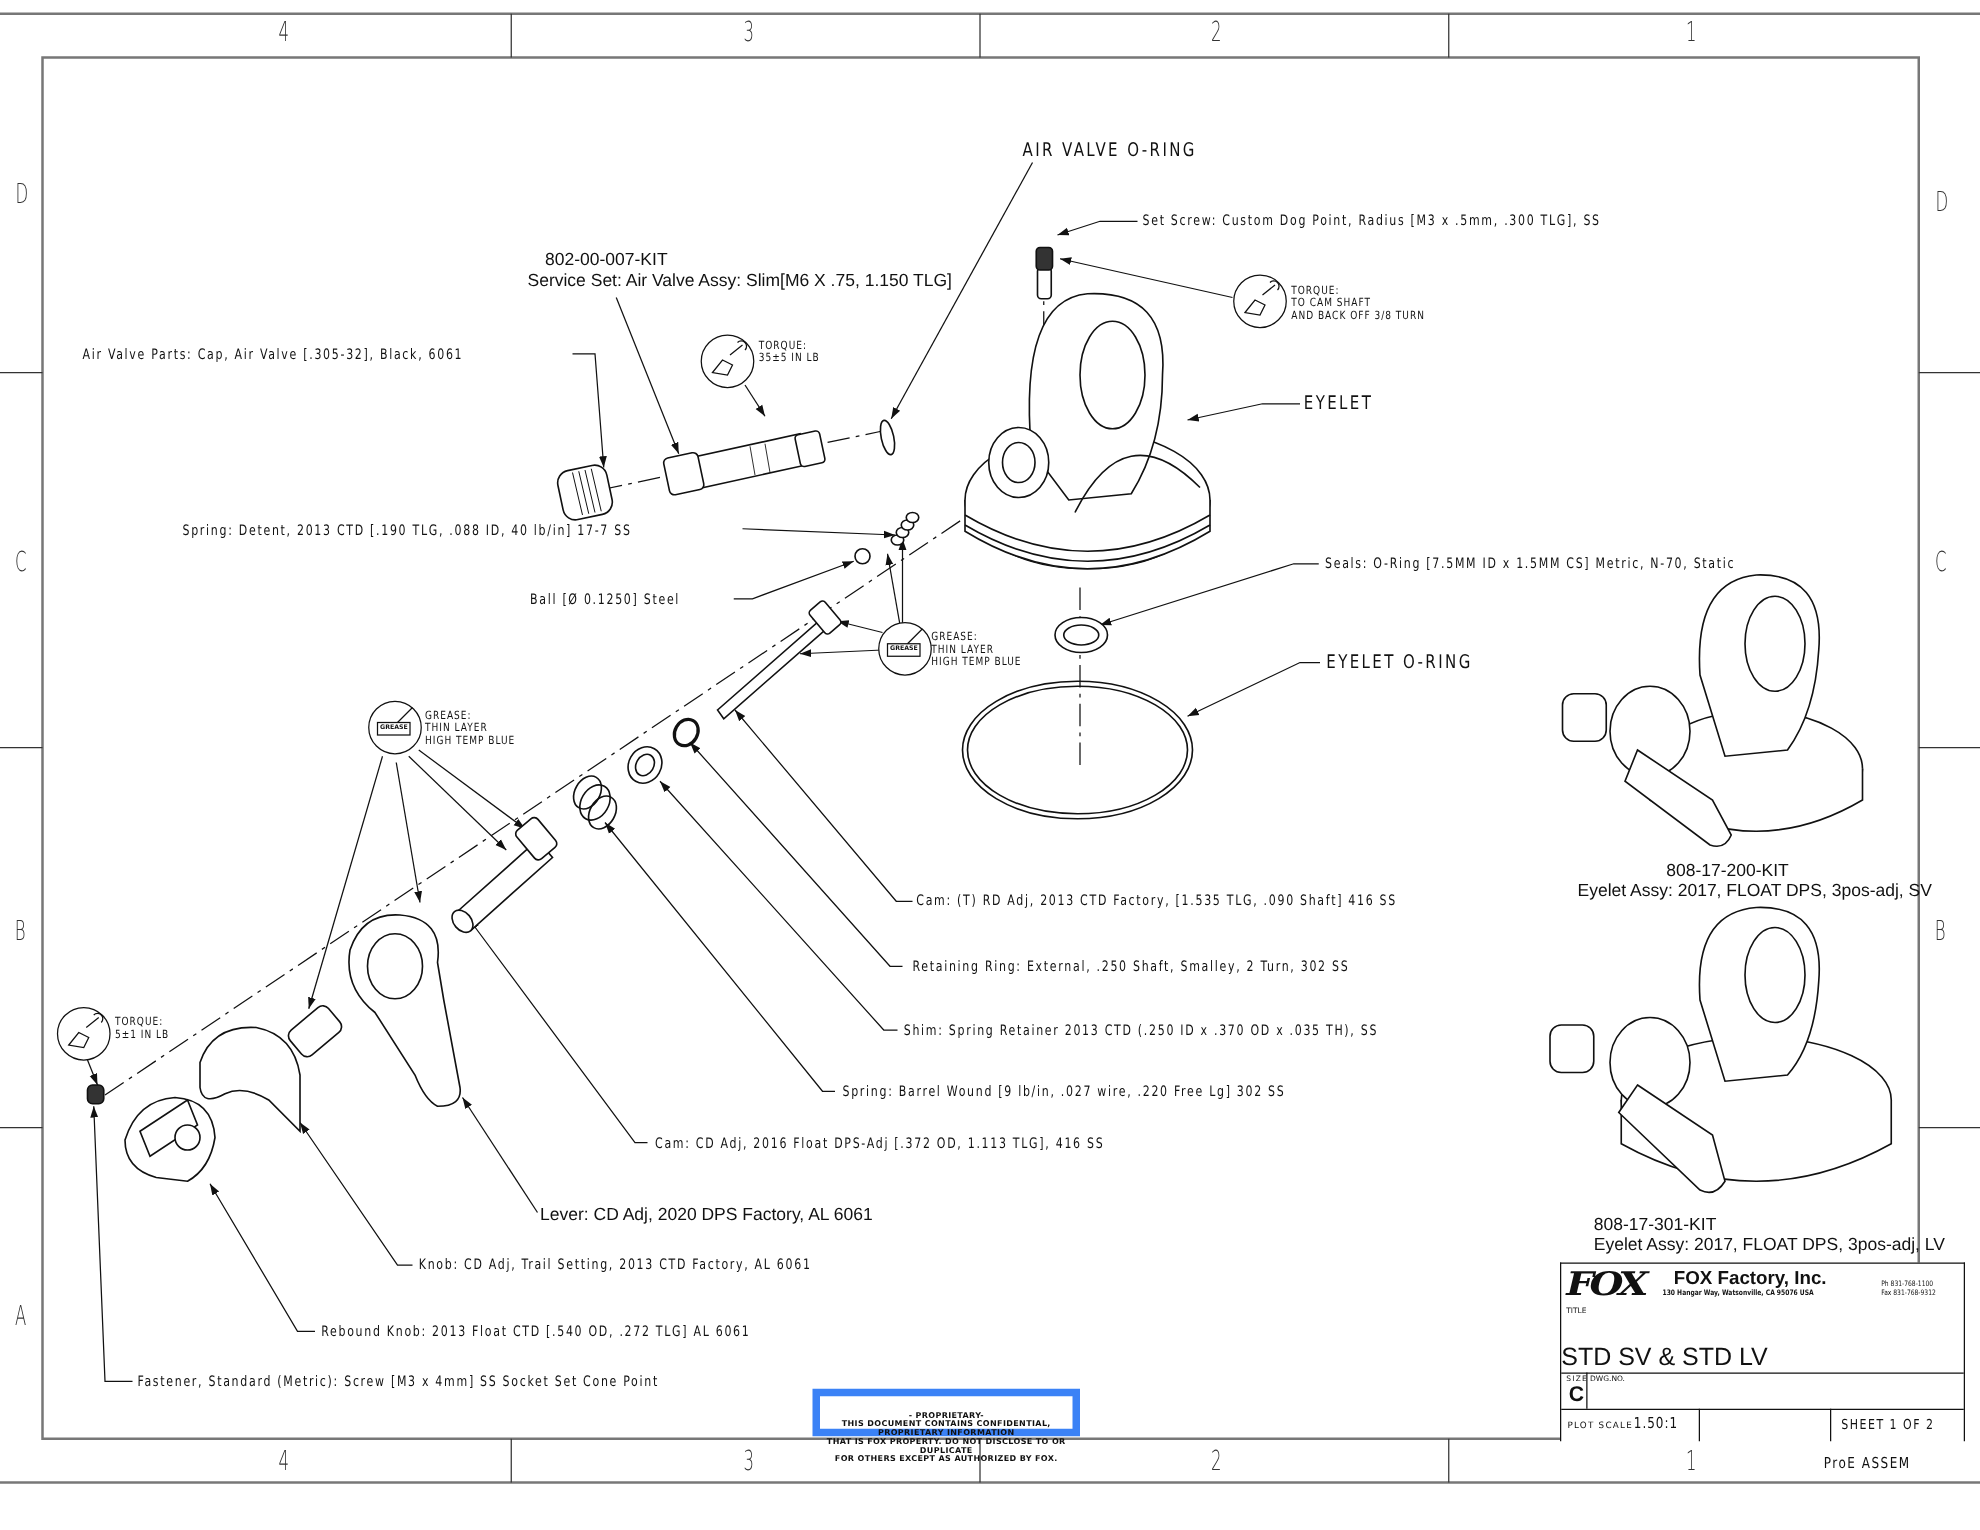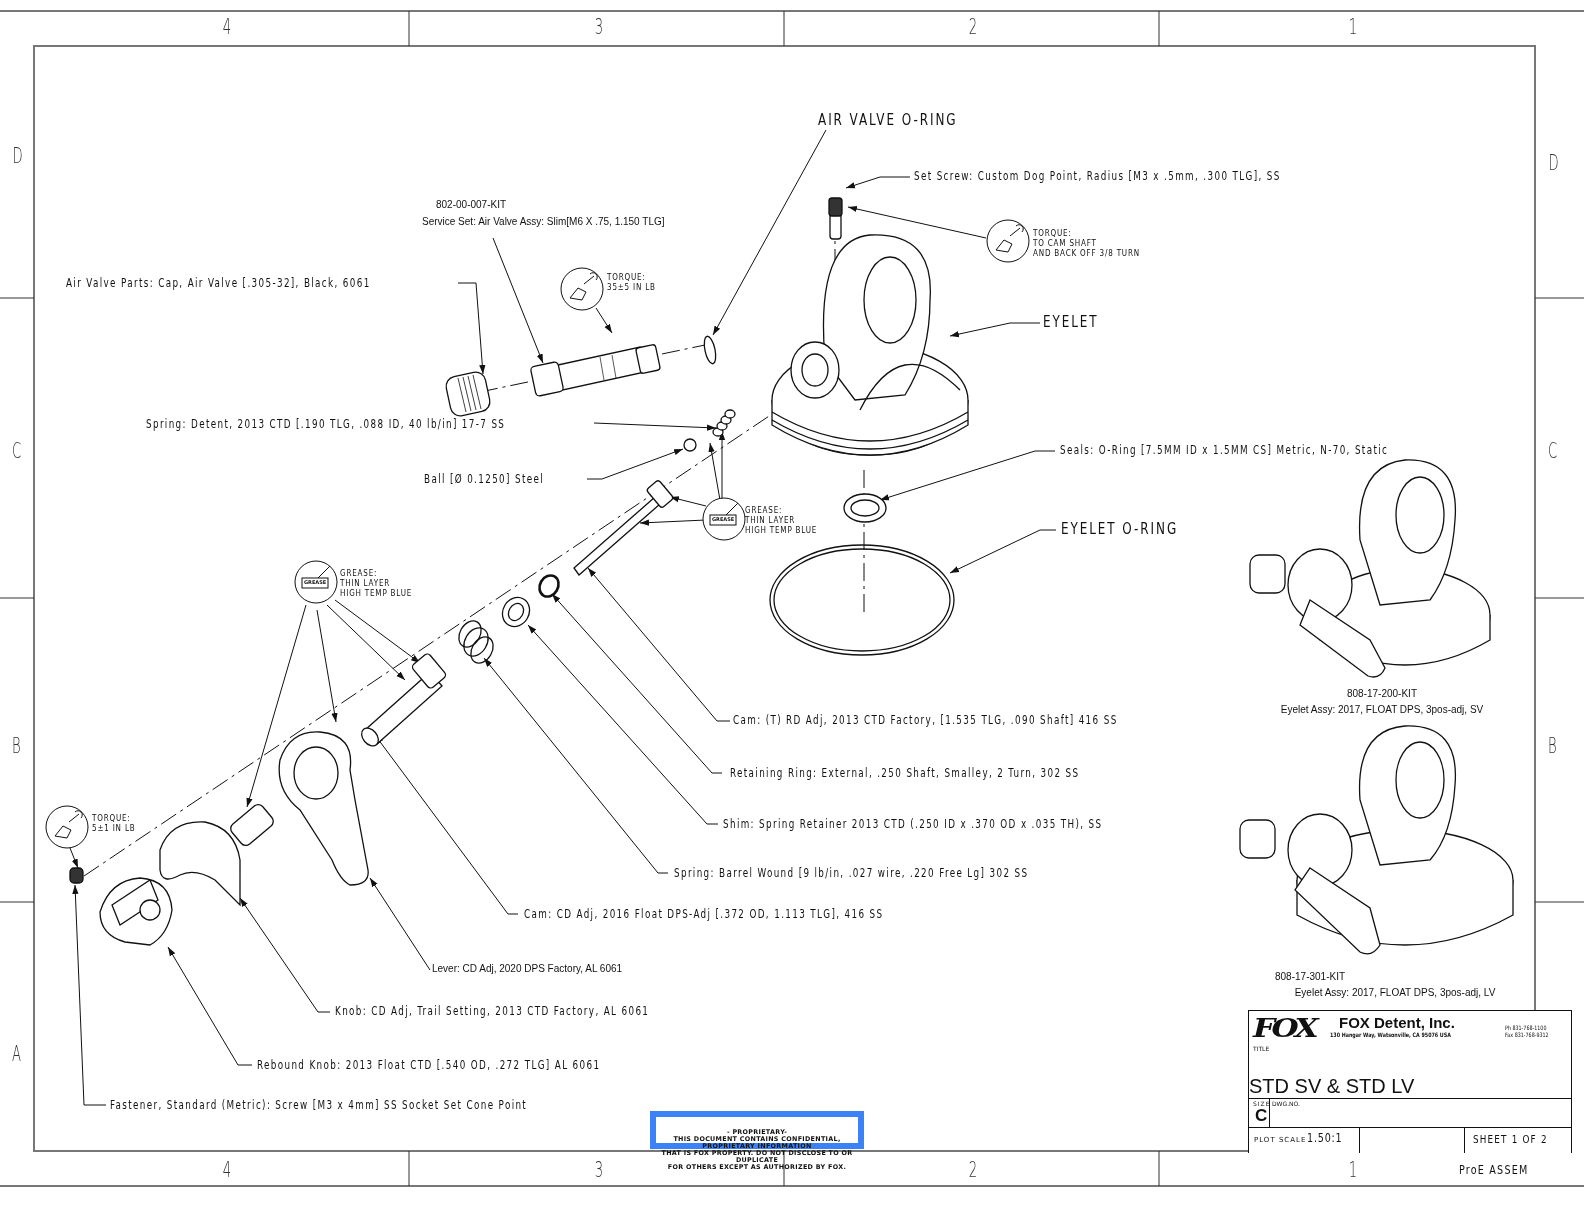--- a/index.html
+++ b/index.html
@@ -2,21 +2,21 @@
 <html><head>
 <meta charset="utf-8">
 <style>
   html,body{margin:0;padding:0;background:#fff;}
   body{width:1584px;height:1224px;position:relative;overflow:hidden;font-family:"DejaVu Sans Mono",monospace;color:#111;}
   .abs{position:absolute;}
   svg#art{position:absolute;left:0;top:0;}
   .cad{font-family:"DejaVu Sans Condensed","DejaVu Sans",sans-serif;font-size:11.5px;letter-spacing:1.6px;white-space:nowrap;color:#111;transform:scaleX(.85);transform-origin:left center;}
   .cad-big{font-family:"DejaVu Sans",sans-serif;font-size:15px;letter-spacing:2.4px;white-space:nowrap;transform:scaleX(.8);transform-origin:left center;}
   .note{font-family:"DejaVu Sans",sans-serif;font-size:9px;line-height:10px;letter-spacing:1px;white-space:pre;transform:scaleX(.8);transform-origin:left top;}
-  .sans{font-family:"Liberation Sans",sans-serif;font-size:10px;white-space:nowrap;color:#111;}
+  .sans{font-family:"Liberation Sans",sans-serif;font-size:14px;white-space:nowrap;color:#111;}
   .zone{font-family:"DejaVu Sans",sans-serif;font-size:22px;font-weight:200;color:#333;transform:scaleX(.6);}
   .tb-box{position:absolute;border:1px solid #111;background:#fff;margin-left:36px;}
   .prop{font-family:"DejaVu Sans",sans-serif;font-size:6.4px;line-height:7px;text-align:center;letter-spacing:.3px;font-weight:bold;}
 </style>
 </head>
 <body>
 
 <svg id="art" width="1584" height="1224" viewBox="0 0 1584 1224">
   <defs>
     <marker id="ah" viewBox="0 0 10 10" refX="10" refY="5" markerWidth="9" markerHeight="9" orient="auto-start-reverse">
@@ -313,21 +313,21 @@
 <div class="abs" style="left:650px;top:1111px;width:214px;height:38px;border:6px solid #3b82f6;box-sizing:border-box;padding-top:12px;">
   <div class="prop">- PROPRIETARY-</div>
   <div class="prop">THIS DOCUMENT CONTAINS CONFIDENTIAL, PROPRIETARY INFORMATION</div>
   <div class="prop">THAT IS FOX PROPERTY.  DO NOT DISCLOSE TO OR DUPLICATE</div>
   <div class="prop">FOR OTHERS EXCEPT AS AUTHORIZED BY FOX.</div>
 </div>
 
 <div class="tb-box" style="left:1212px;top:1010px;width:322px;height:142px;border-bottom:none;">
 
   <div class="abs" style="left:4px;top:2px;font-family:'DejaVu Serif',serif;font-size:26px;font-weight:900;font-style:italic;letter-spacing:-3px;color:#111;transform:scaleX(1.2);transform-origin:left;">FOX</div>
-  <div class="abs" style="left:90px;top:3px;font-family:'Liberation Sans',sans-serif;font-size:15px;font-weight:bold;">FOX Detent, Inc.</div>
+  <div class="abs" style="left:90px;top:3px;font-family:'Liberation Sans',sans-serif;font-size:15px;font-weight:bold;">FOX Factory, Inc.</div>
   <div class="abs" style="left:81px;top:20px;font-family:'DejaVu Sans',sans-serif;font-size:6px;font-weight:bold;transform:scaleX(.8);transform-origin:left;">130 Hangar Way, Watsonville, CA 95076 USA</div>
   <div class="abs" style="left:256px;top:13px;font-family:'DejaVu Sans',sans-serif;font-size:6px;transform:scaleX(.8);transform-origin:left;">Ph 831-768-1100</div>
   <div class="abs" style="left:256px;top:20px;font-family:'DejaVu Sans',sans-serif;font-size:6px;transform:scaleX(.8);transform-origin:left;">Fax 831-768-9312</div>
   <div class="abs" style="left:4px;top:34px;font-family:'DejaVu Sans',sans-serif;font-size:6px;">TITLE</div>
   <div class="abs" style="left:0;top:64px;width:322px;text-align:left;font-family:'Liberation Sans',sans-serif;font-size:20px;">STD SV &amp; STD LV</div>
   <div class="abs" style="left:0;top:87px;width:322px;border-top:1px solid #111;"></div>
   <div class="abs" style="left:4px;top:89px;font-family:'DejaVu Sans',sans-serif;font-size:6px;letter-spacing:1px;">SIZE</div>
   <div class="abs" style="left:6px;top:95px;font-family:'Liberation Sans',sans-serif;font-size:17px;font-weight:bold;">C</div>
   <div class="abs" style="left:20px;top:87px;height:29px;border-left:1px solid #111;"></div>
   <div class="abs" style="left:23px;top:89px;font-family:'DejaVu Sans',sans-serif;font-size:6px;">DWG.NO.</div>

